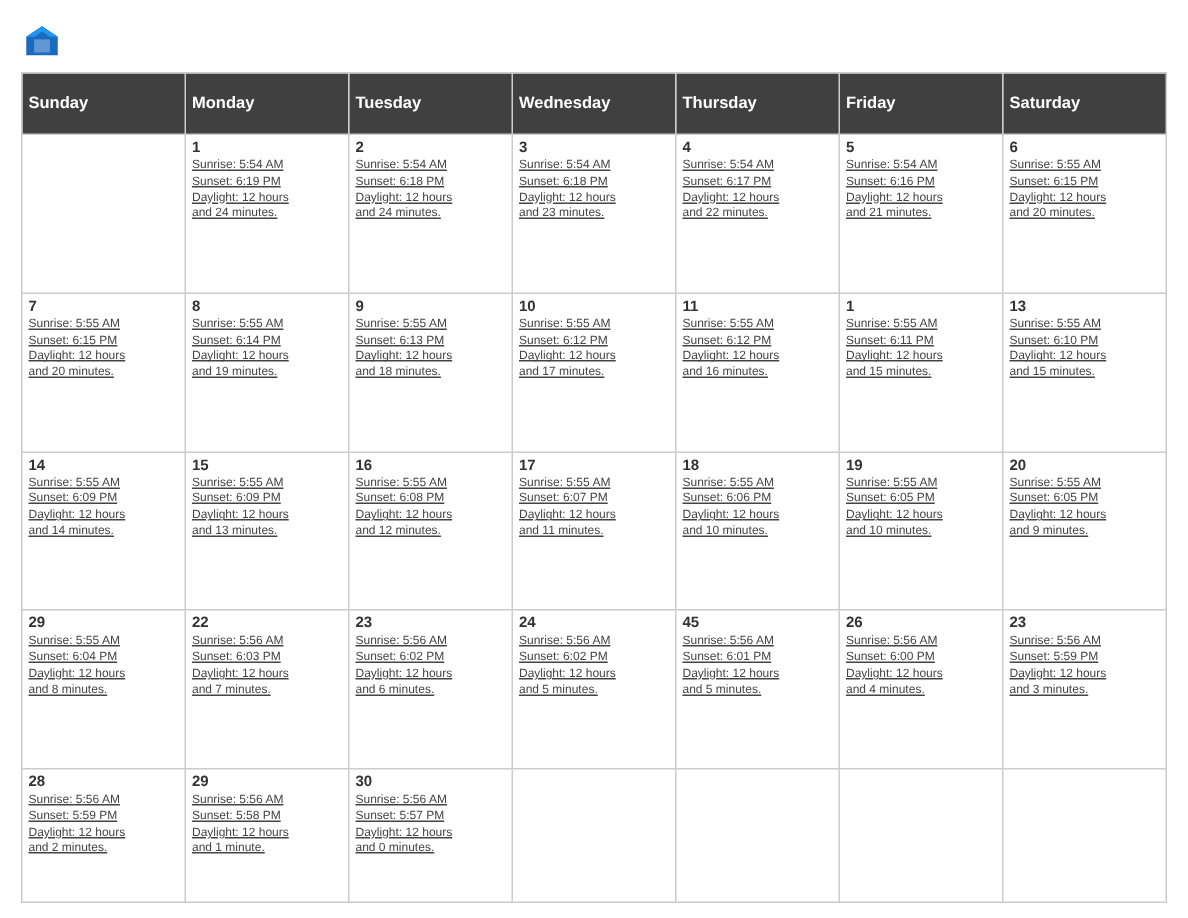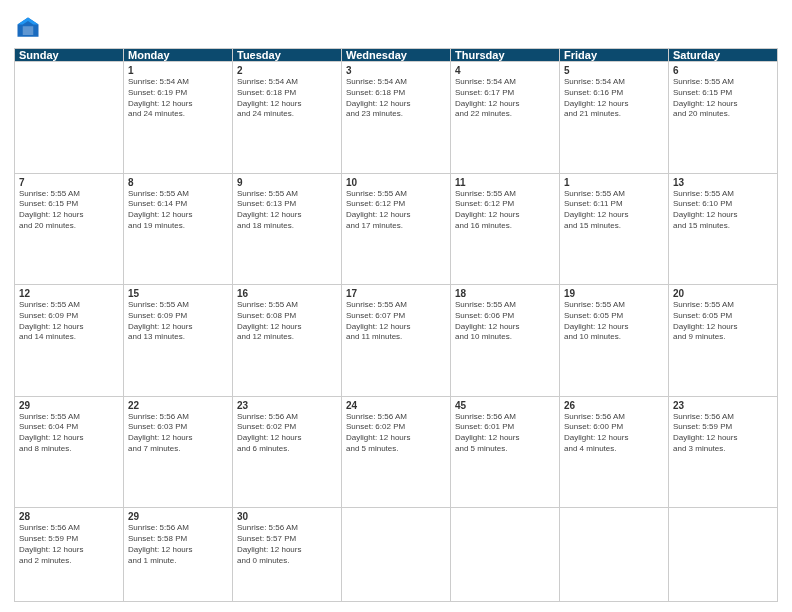--- a/index.html
+++ b/index.html
@@ -60,24 +60,24 @@
     .location {
       font-size: 14px;
       color: #555;
     }
     .calendar {
       width: 100%;
       border-collapse: collapse;
       flex: 1;
     }
     .calendar th {
-      background-color: #0c4a6e;
+      background-color: #404040;
       color: #fff;
       font-size: 11px;
-      padding: 0 4px;
+      padding: 14px 4px;
       text-align: left;
       border: 1px solid #ccc;
     }
     .calendar td {
       border: 1px solid #ccc;
       vertical-align: top;
       padding: 3px 4px;
       font-size: 8.5px;
       color: #333;
       width: calc(100% / 7);
@@ -86,20 +86,21 @@
     .day-number {
       font-size: 10px;
       font-weight: bold;
       display: block;
       margin-bottom: 1px;
     }
     .day-info {
       font-size: 8px;
       line-height: 1.35;
       color: #444;
+      text-decoration: underline;
     }
     .empty-cell {
       background: #fff;
     }
     .last-row td {
       height: 60px;
     }
   </style>
 </head>
 <body>
@@ -228,21 +229,21 @@
           <td>
             <span class="day-number">13</span>
             <div class="day-info" style="white-space: pre-line;">Sunrise: 5:55 AM
 Sunset: 6:10 PM
 Daylight: 12 hours
 and 15 minutes.</div>
           </td>
         </tr>
         <tr>
           <td>
-            <span class="day-number">12</span>
+            <span class="day-number">14</span>
             <div class="day-info" style="white-space: pre-line;">Sunrise: 5:55 AM
 Sunset: 6:09 PM
 Daylight: 12 hours
 and 14 minutes.</div>
           </td>
           <td>
             <span class="day-number">15</span>
             <div class="day-info" style="white-space: pre-line;">Sunrise: 5:55 AM
 Sunset: 6:09 PM
 Daylight: 12 hours

